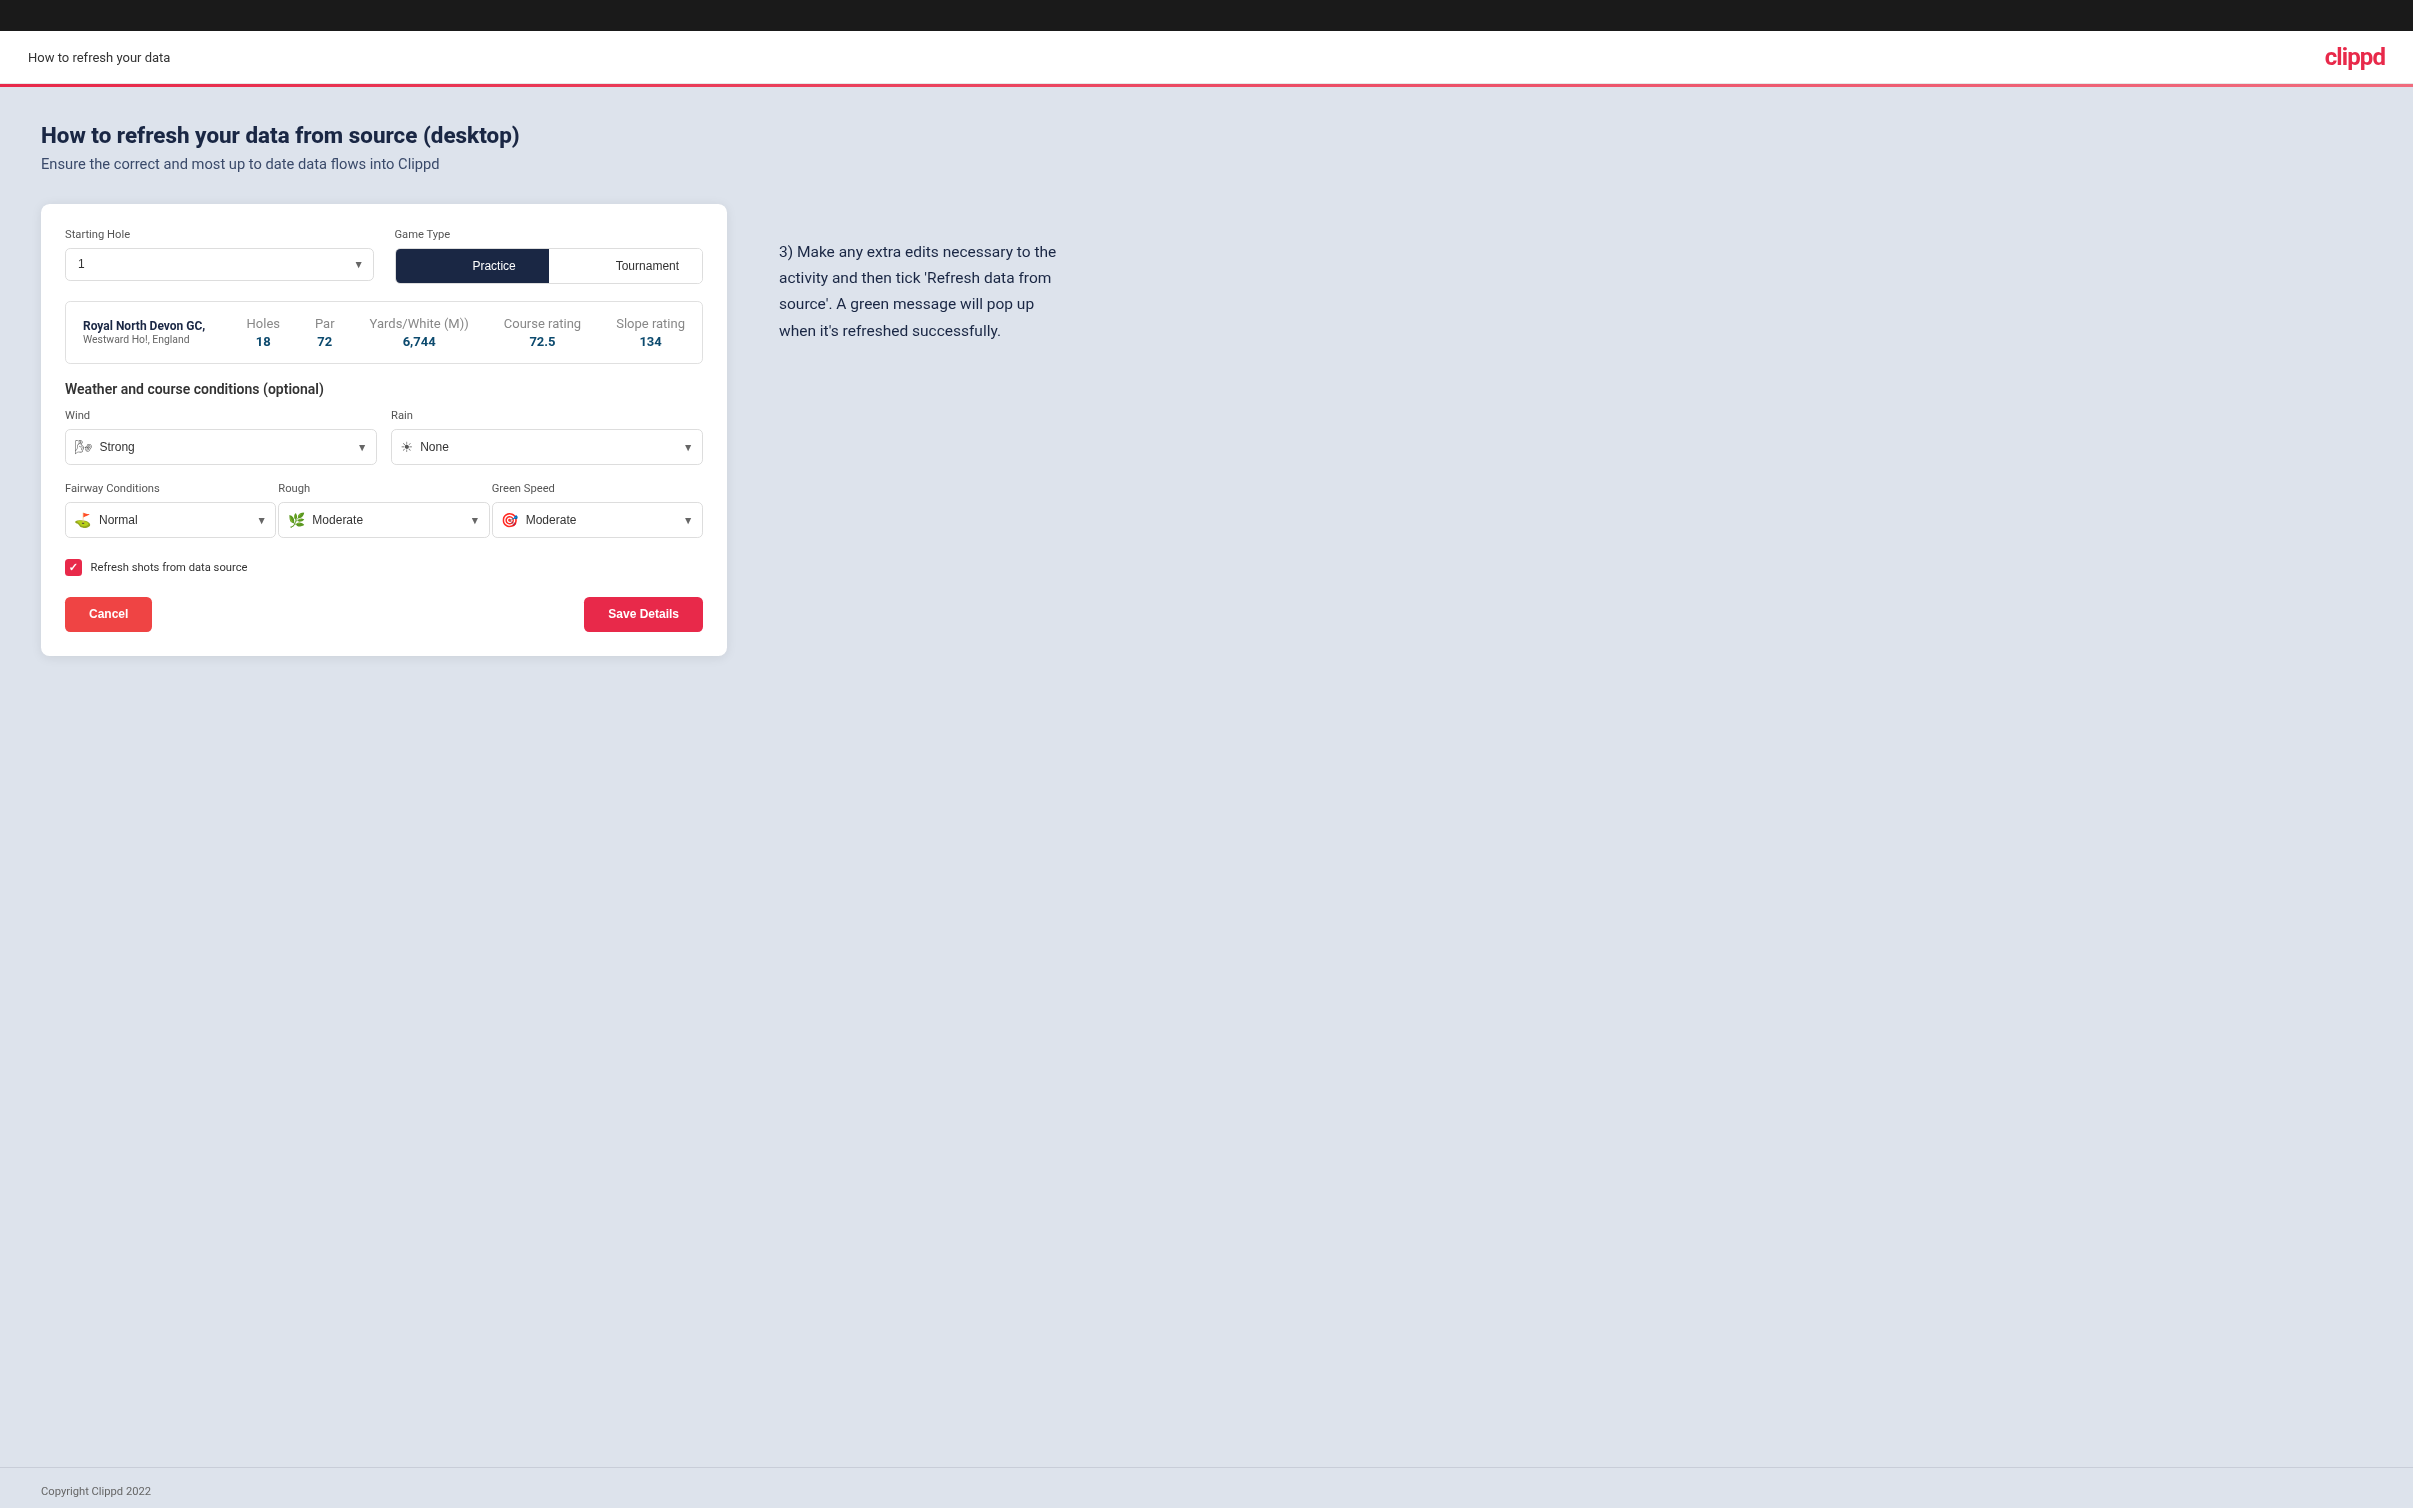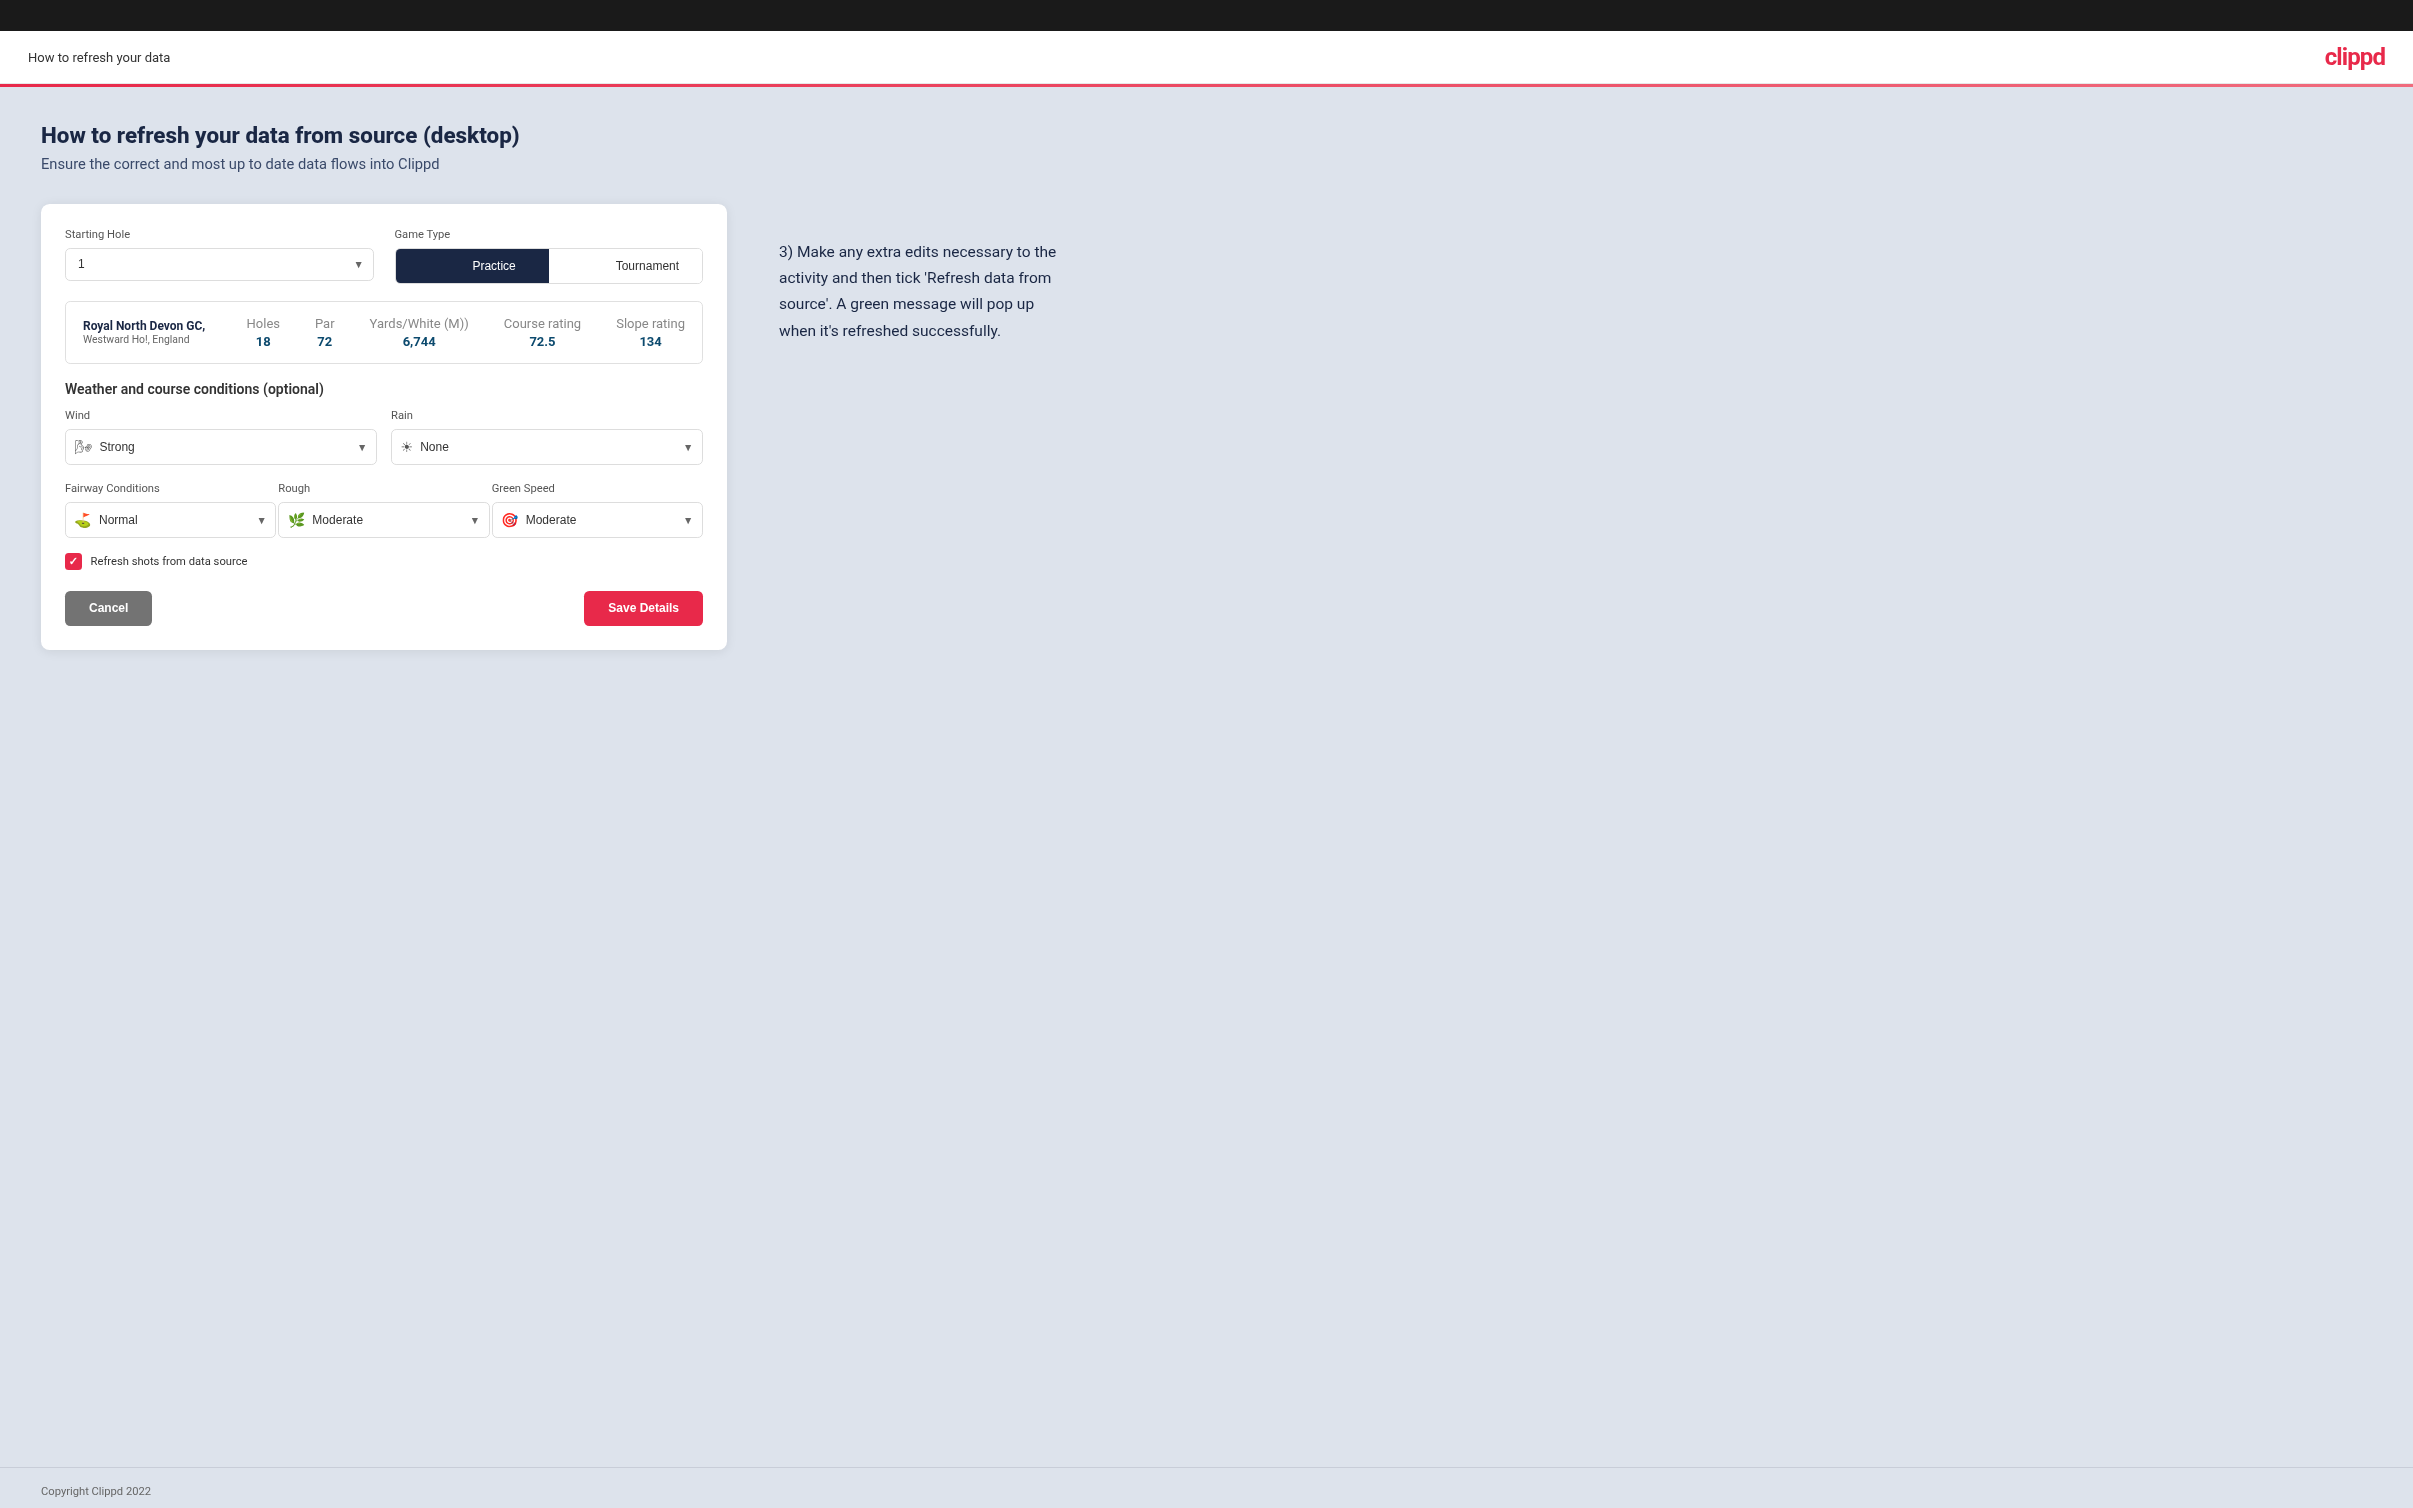--- a/index.html
+++ b/index.html
@@ -170,21 +170,21 @@
     .conditions-grid {
       display: grid;
       grid-template-columns: 1fr 1fr;
       gap: 14px;
       margin-bottom: 17px;
     }
     .conditions-grid-3 {
       display: grid;
       grid-template-columns: 1fr 1fr 1fr;
       gap: 2px;
-      margin-bottom: 15px;
+      margin-bottom: 21px;
     }
     .select-with-icon {
       position: relative;
       border: 0.9px solid #ddd;
       border-radius: 5.2px;
       display: flex;
       align-items: center;
       padding: 0 31px 0 8.6px;
       height: 36px;
       background: #fff;
@@ -232,21 +232,21 @@
     .checkbox-label {
       font-size: 11.2px;
       color: #333;
     }
     .button-row {
       display: flex;
       justify-content: space-between;
       align-items: center;
     }
     .cancel-btn {
-      background: #737373;
+      background: #ef4444;
       color: #fff;
       border: none;
       border-radius: 5.2px;
       padding: 10.4px 24px;
       font-size: 12px;
       font-weight: 600;
       cursor: pointer;
     }
     .save-btn {
       background: #e8294a;

